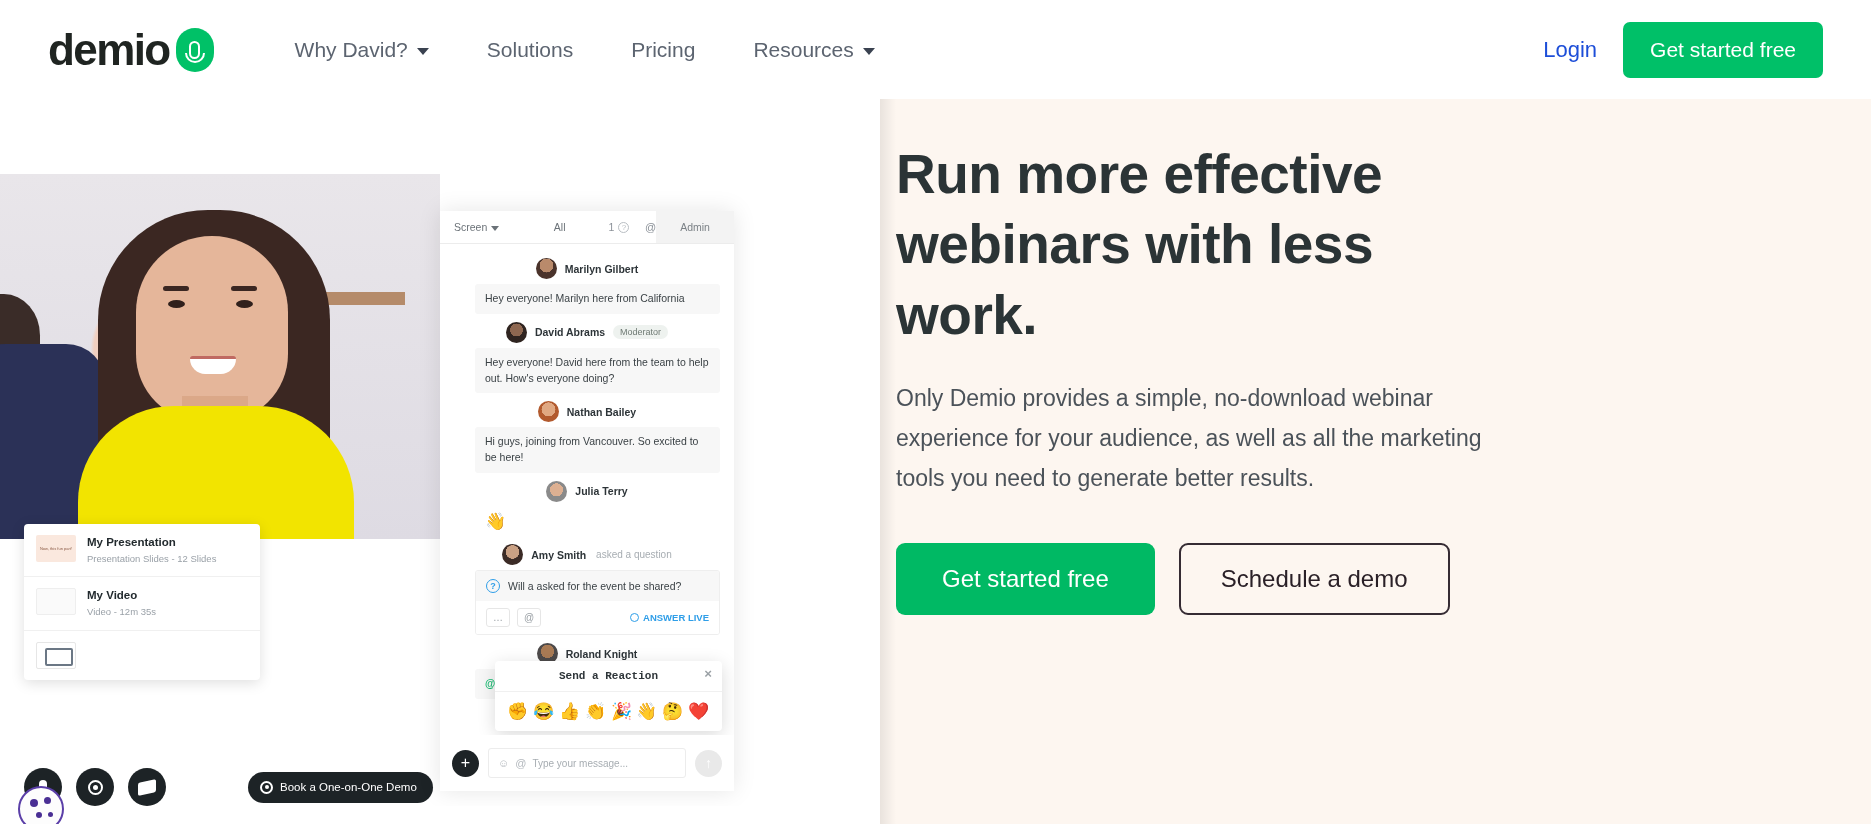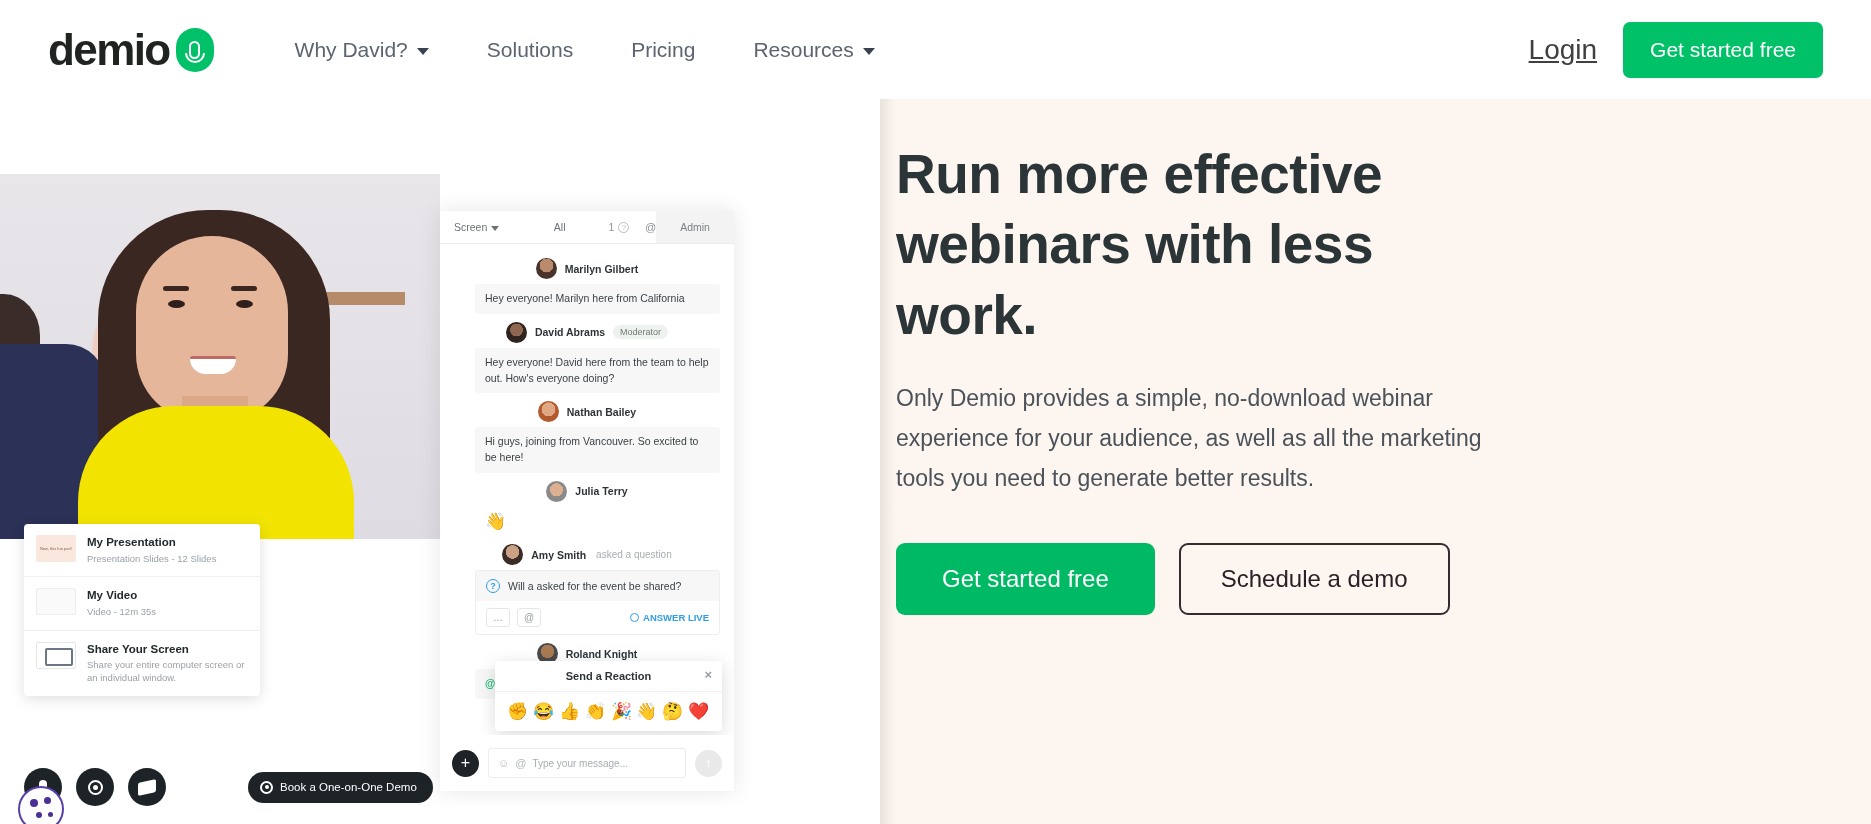--- a/index.html
+++ b/index.html
@@ -46,21 +46,21 @@
     font-size: 21px; color: #5c6470;
     padding: 8px 29px; cursor: pointer; white-space: nowrap;
   }
   .chev {
     width: 0; height: 0; border-left: 6px solid transparent;
     border-right: 6px solid transparent; border-top: 7px solid #3a4250;
     margin-top: 3px;
   }
 
   .nav-right { margin-left: auto; display: flex; align-items: center; gap: 26px; }
-  .login-link { font-size: 28px; color: #404040; cursor: pointer; text-decoration: underline; }
+  .login-link { font-size: 22px; color: #1d4ed8; cursor: pointer; }
   .cta-nav {
     background: #00c068; color: #fff; font-size: 21px;
     padding: 16px 27px; border-radius: 7px; border: none;
     cursor: pointer; font-family: inherit; white-space: nowrap;
   }
 
   
   .hero {
     position: relative; height: 725px; display: flex;
   }
@@ -311,21 +311,21 @@
 
   
   .reaction {
     position: absolute; left: 55px; right: 12px; bottom: 60px;
     background: #fff; border-radius: 4px;
     box-shadow: 0 4px 18px rgba(0,0,0,.15); z-index: 14; overflow: hidden;
   }
   .reaction-head {
     display: flex; align-items: center; justify-content: center;
     padding: 9px 10px; border-bottom: 1px solid #f0f0f0; position: relative;
-    font-size: 11px; color: #2d3438; font-weight: 600;
+    font-size: 11px; color: #2d3438; font-weight: 600; font-family: Liberation Mono, monospace;
   }
   .reaction-close {
     position: absolute; right: 10px; top: 7px; font-size: 13px; color: #9aa0a5;
     cursor: pointer; line-height: 1;
   }
   .reaction-body {
     display: flex; align-items: center; justify-content: space-between;
     padding: 9px 12px; font-size: 17px; gap: 2px;
   }
   .reaction-body span { cursor: pointer; }
@@ -423,24 +423,20 @@
       </div>
       <div class="pres-row">
         <div class="pres-thumb video"></div>
         <div>
           <div class="pres-title">My Video</div>
           <div class="pres-meta">Video - 12m 35s</div>
         </div>
       </div>
       <div class="pres-row">
         <div class="pres-thumb screen"></div>
-        <div>
-          <div class="pres-title">Share Your Screen</div>
-          <div class="pres-meta">Share your entire computer screen or an individual window.</div>
-        </div>
       </div>
     </div>
 
     <div class="toolbar">
       <div class="tb-btn">
           <div class="mic-i"></div>
         </div>
       <div class="tb-btn">
           <div class="cam-i"></div>
         </div>

